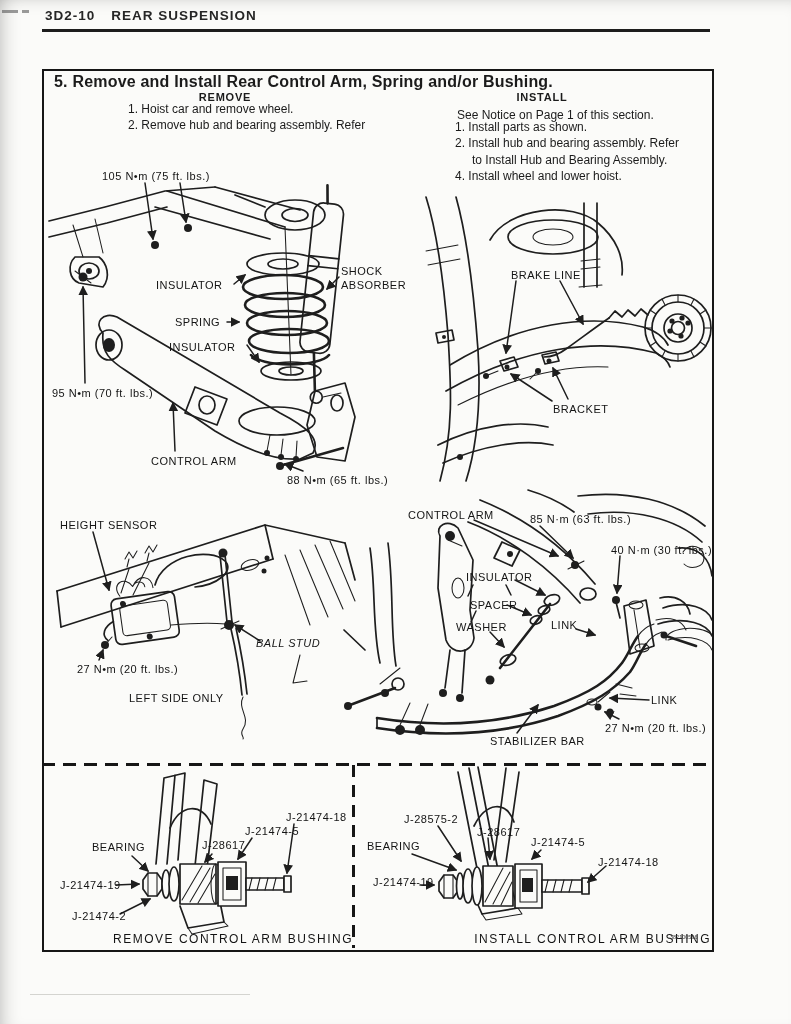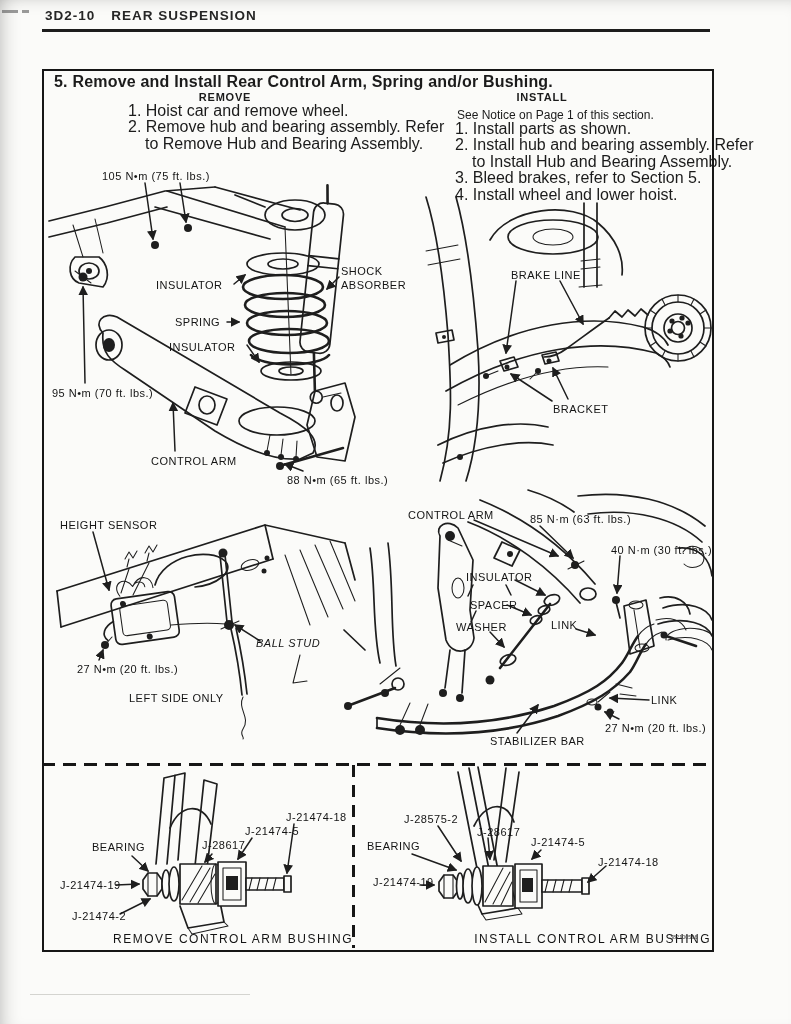--- a/index.html
+++ b/index.html
@@ -15,21 +15,21 @@
   .header-clip .gap{display:inline-block;width:16px;}
   .hrule{position:absolute;left:42px;top:29px;width:668px;height:3px;background:#1d1d1d;}
   .mainbox{position:absolute;left:42px;top:69px;width:668px;height:879px;border:2px solid #161616;background:transparent;}
   .hdash{position:absolute;left:42px;top:763px;width:671px;height:3px;
     background:repeating-linear-gradient(90deg,#161616 0 13px,transparent 13px 21px);}
   .vdash{position:absolute;left:352px;top:765px;width:3px;height:183px;
     background:repeating-linear-gradient(180deg,#161616 0 12px,transparent 12px 20px);}
   .title{position:absolute;left:54px;top:73px;font-weight:bold;font-size:16px;letter-spacing:.2px;white-space:nowrap;}
   .colhead{position:absolute;font-weight:bold;font-size:11px;letter-spacing:.8px;text-align:center;width:200px;}
   .notice{position:absolute;font-size:12px;white-space:nowrap;}
-  .steps{position:absolute;font-size:16px;}
+  .steps{position:absolute;font-size:12px;}
   .step{height:16.4px;white-space:nowrap;}
   .cont{padding-left:17px;}
   .lbl{position:absolute;font-size:11px;letter-spacing:.5px;color:#141414;white-space:nowrap;}
   .two-line{white-space:pre-line;line-height:13.5px;}
   .caption{position:absolute;font-size:12px;letter-spacing:1.5px;color:#141414;text-align:right;}
   .fig{position:absolute;font-size:5.5px;letter-spacing:0;color:#3a3a3a;}
   .faintline{position:absolute;left:30px;top:994px;width:220px;height:1px;background:#d4d4d0;}
   .art{position:absolute;}
   svg .ln{fill:none;stroke:#1e1e1e;stroke-width:1.7;stroke-linecap:round;stroke-linejoin:round;}
   svg .thin{stroke-width:1.05;}
@@ -55,30 +55,28 @@
   <div class="mainbox"></div>
   <div class="hdash"></div>
   <div class="vdash"></div>
 
   <div class="title">5.  Remove and Install Rear Control Arm, Spring and/or Bushing.</div>
 
   <div class="colhead" style="left:125px;top:91px;">REMOVE</div>
   <div class="steps" style="left:128px;top:102px;">
     <div class="step">1.  Hoist car and remove wheel.</div>
     <div class="step">2.  Remove hub and bearing assembly. Refer</div>
-    <div class="step cont">to Remove Hub and Bearing Assembly.</div>
   </div>
 
   <div class="colhead" style="left:442px;top:91px;">INSTALL</div>
   <div class="notice" style="left:457px;top:108px;">See Notice on Page 1 of this section.</div>
   <div class="steps" style="left:455px;top:120px;">
     <div class="step">1.  Install parts as shown.</div>
     <div class="step">2.  Install hub and bearing assembly. Refer</div>
     <div class="step cont">to Install Hub and Bearing Assembly.</div>
-    <div class="step">3.  Bleed brakes, refer to Section 5.</div>
     <div class="step">4.  Install wheel and lower hoist.</div>
   </div>
 
   <svg class="art" style="left:45px;top:165px;" width="360" height="340" viewBox="0 0 360 340">
     <defs>
         <marker id="a1" viewBox="0 0 10 10" refX="8.5" refY="5" markerWidth="6.5" markerHeight="6.5" orient="auto-start-reverse">
           <path d="M0,0L10,5L0,10z" fill="#1e1e1e"></path>
         </marker>
       </defs>
     <g>

